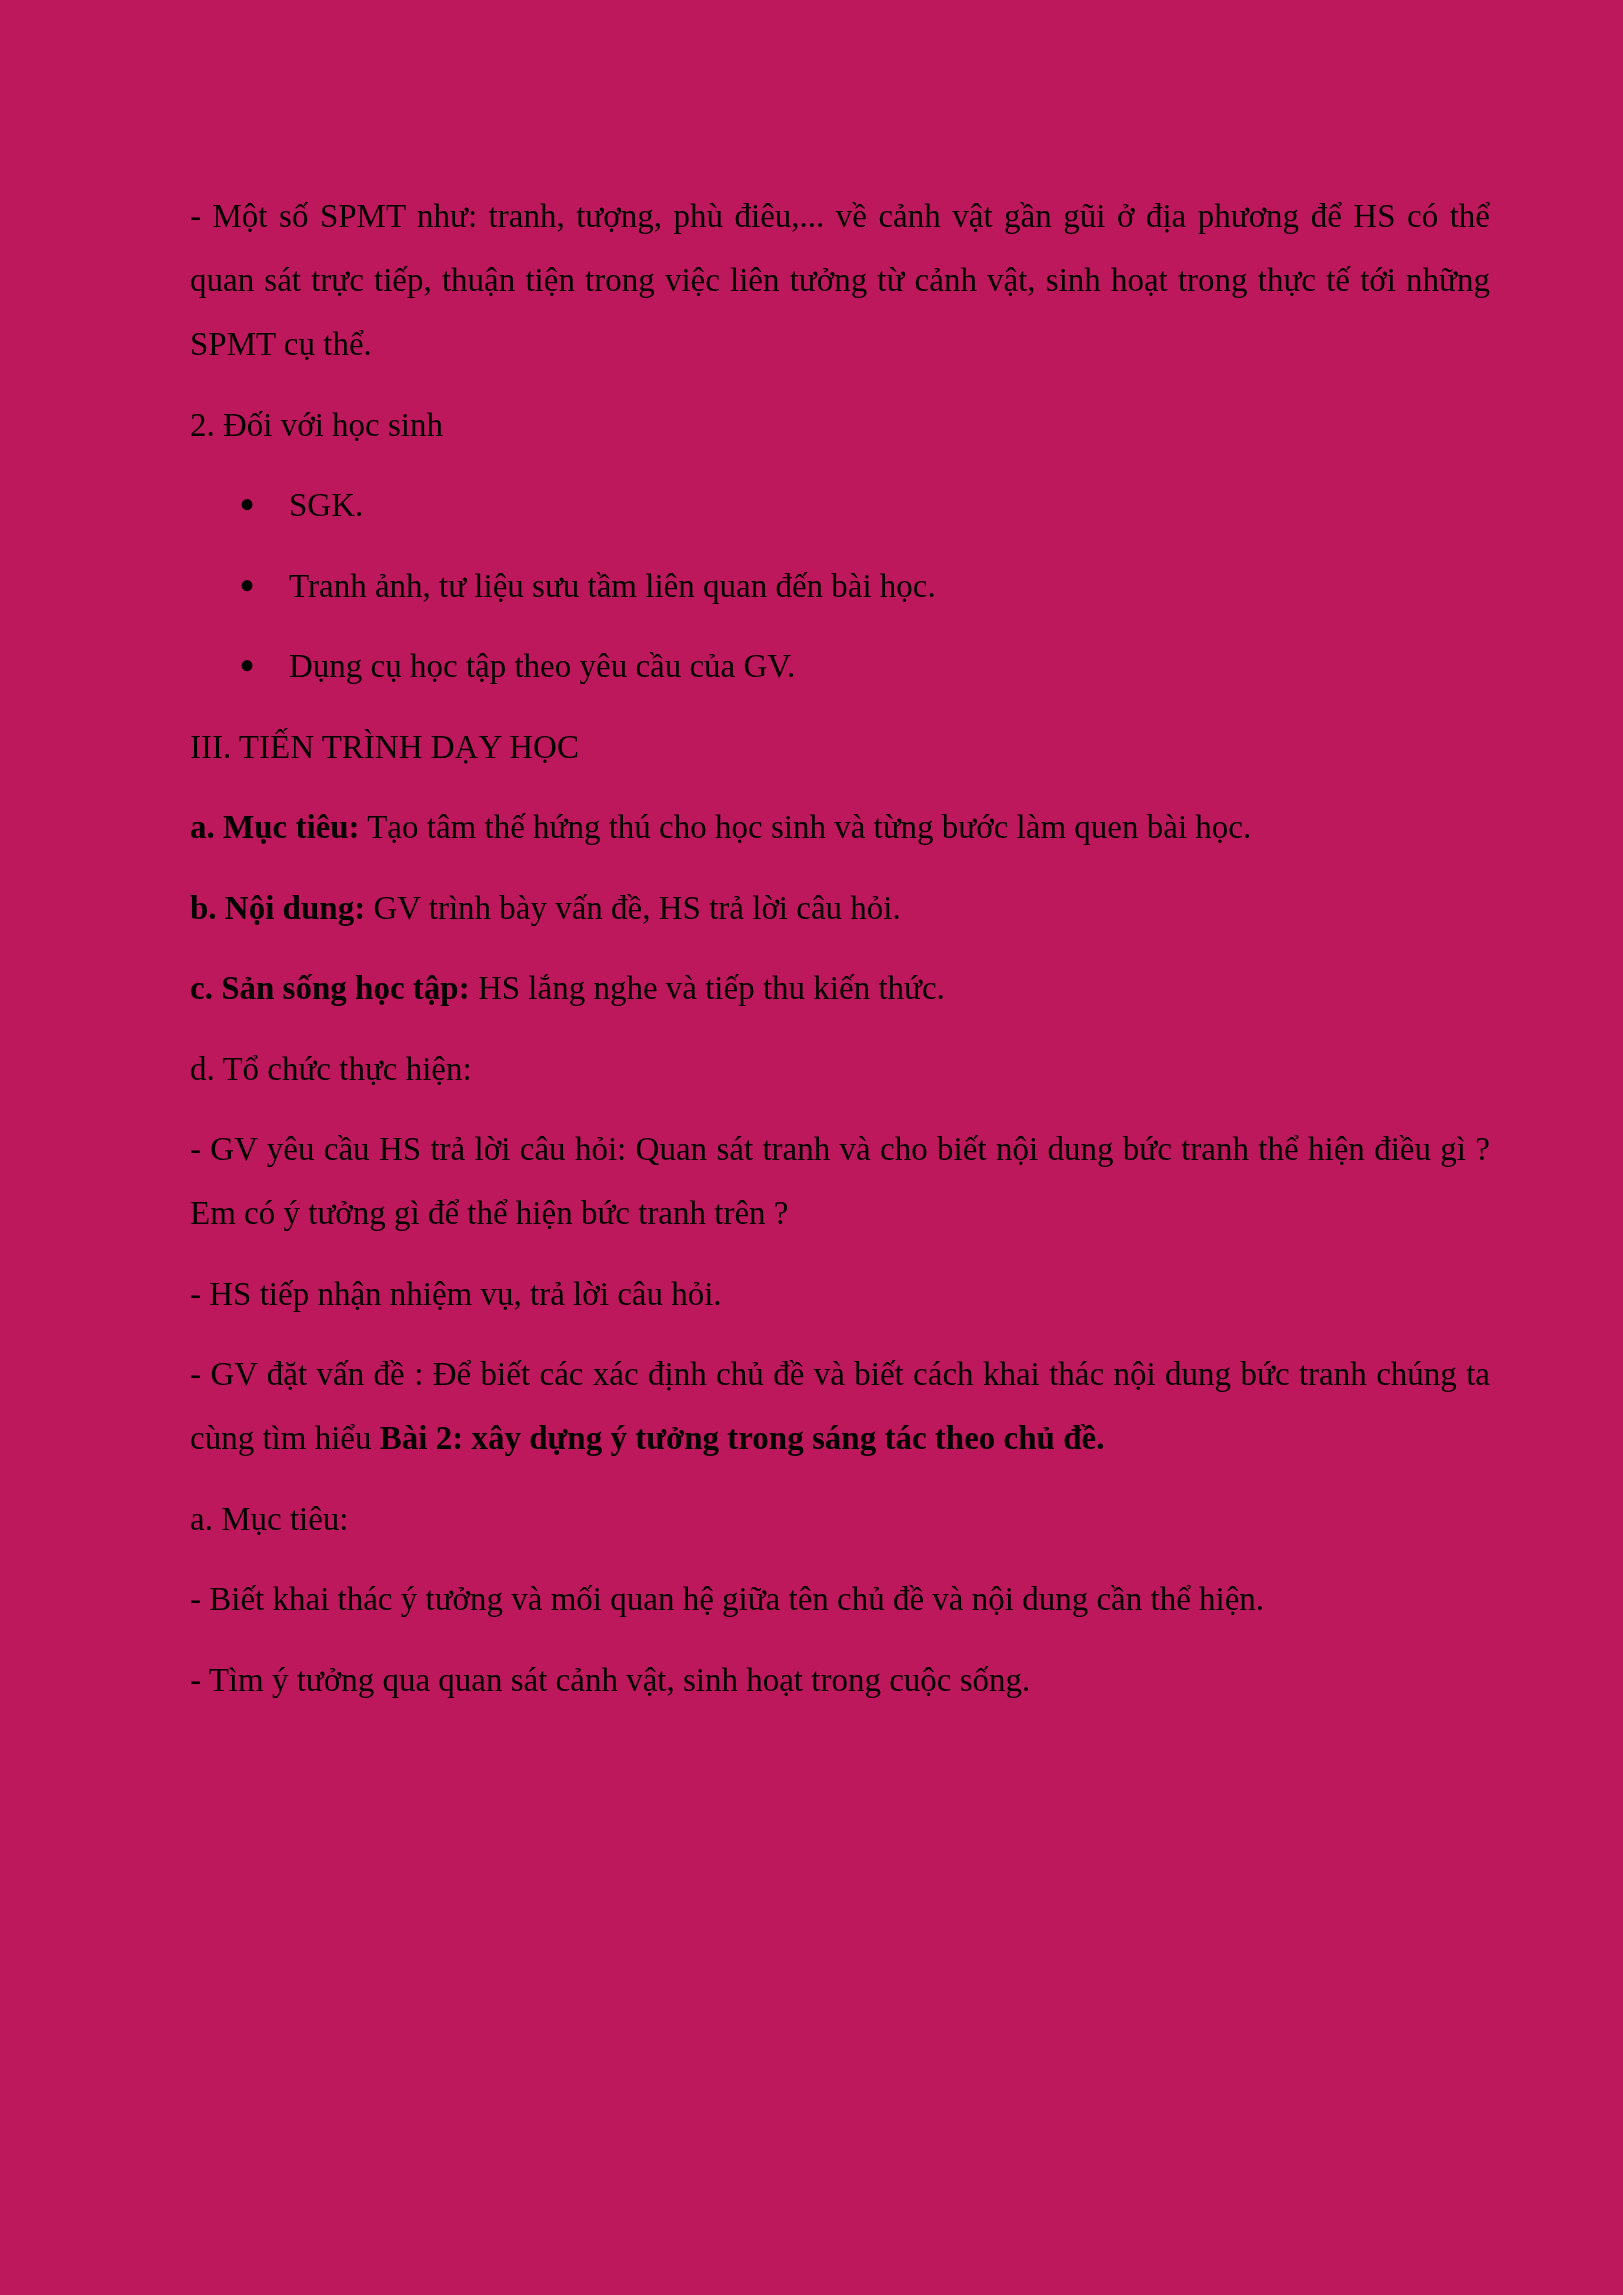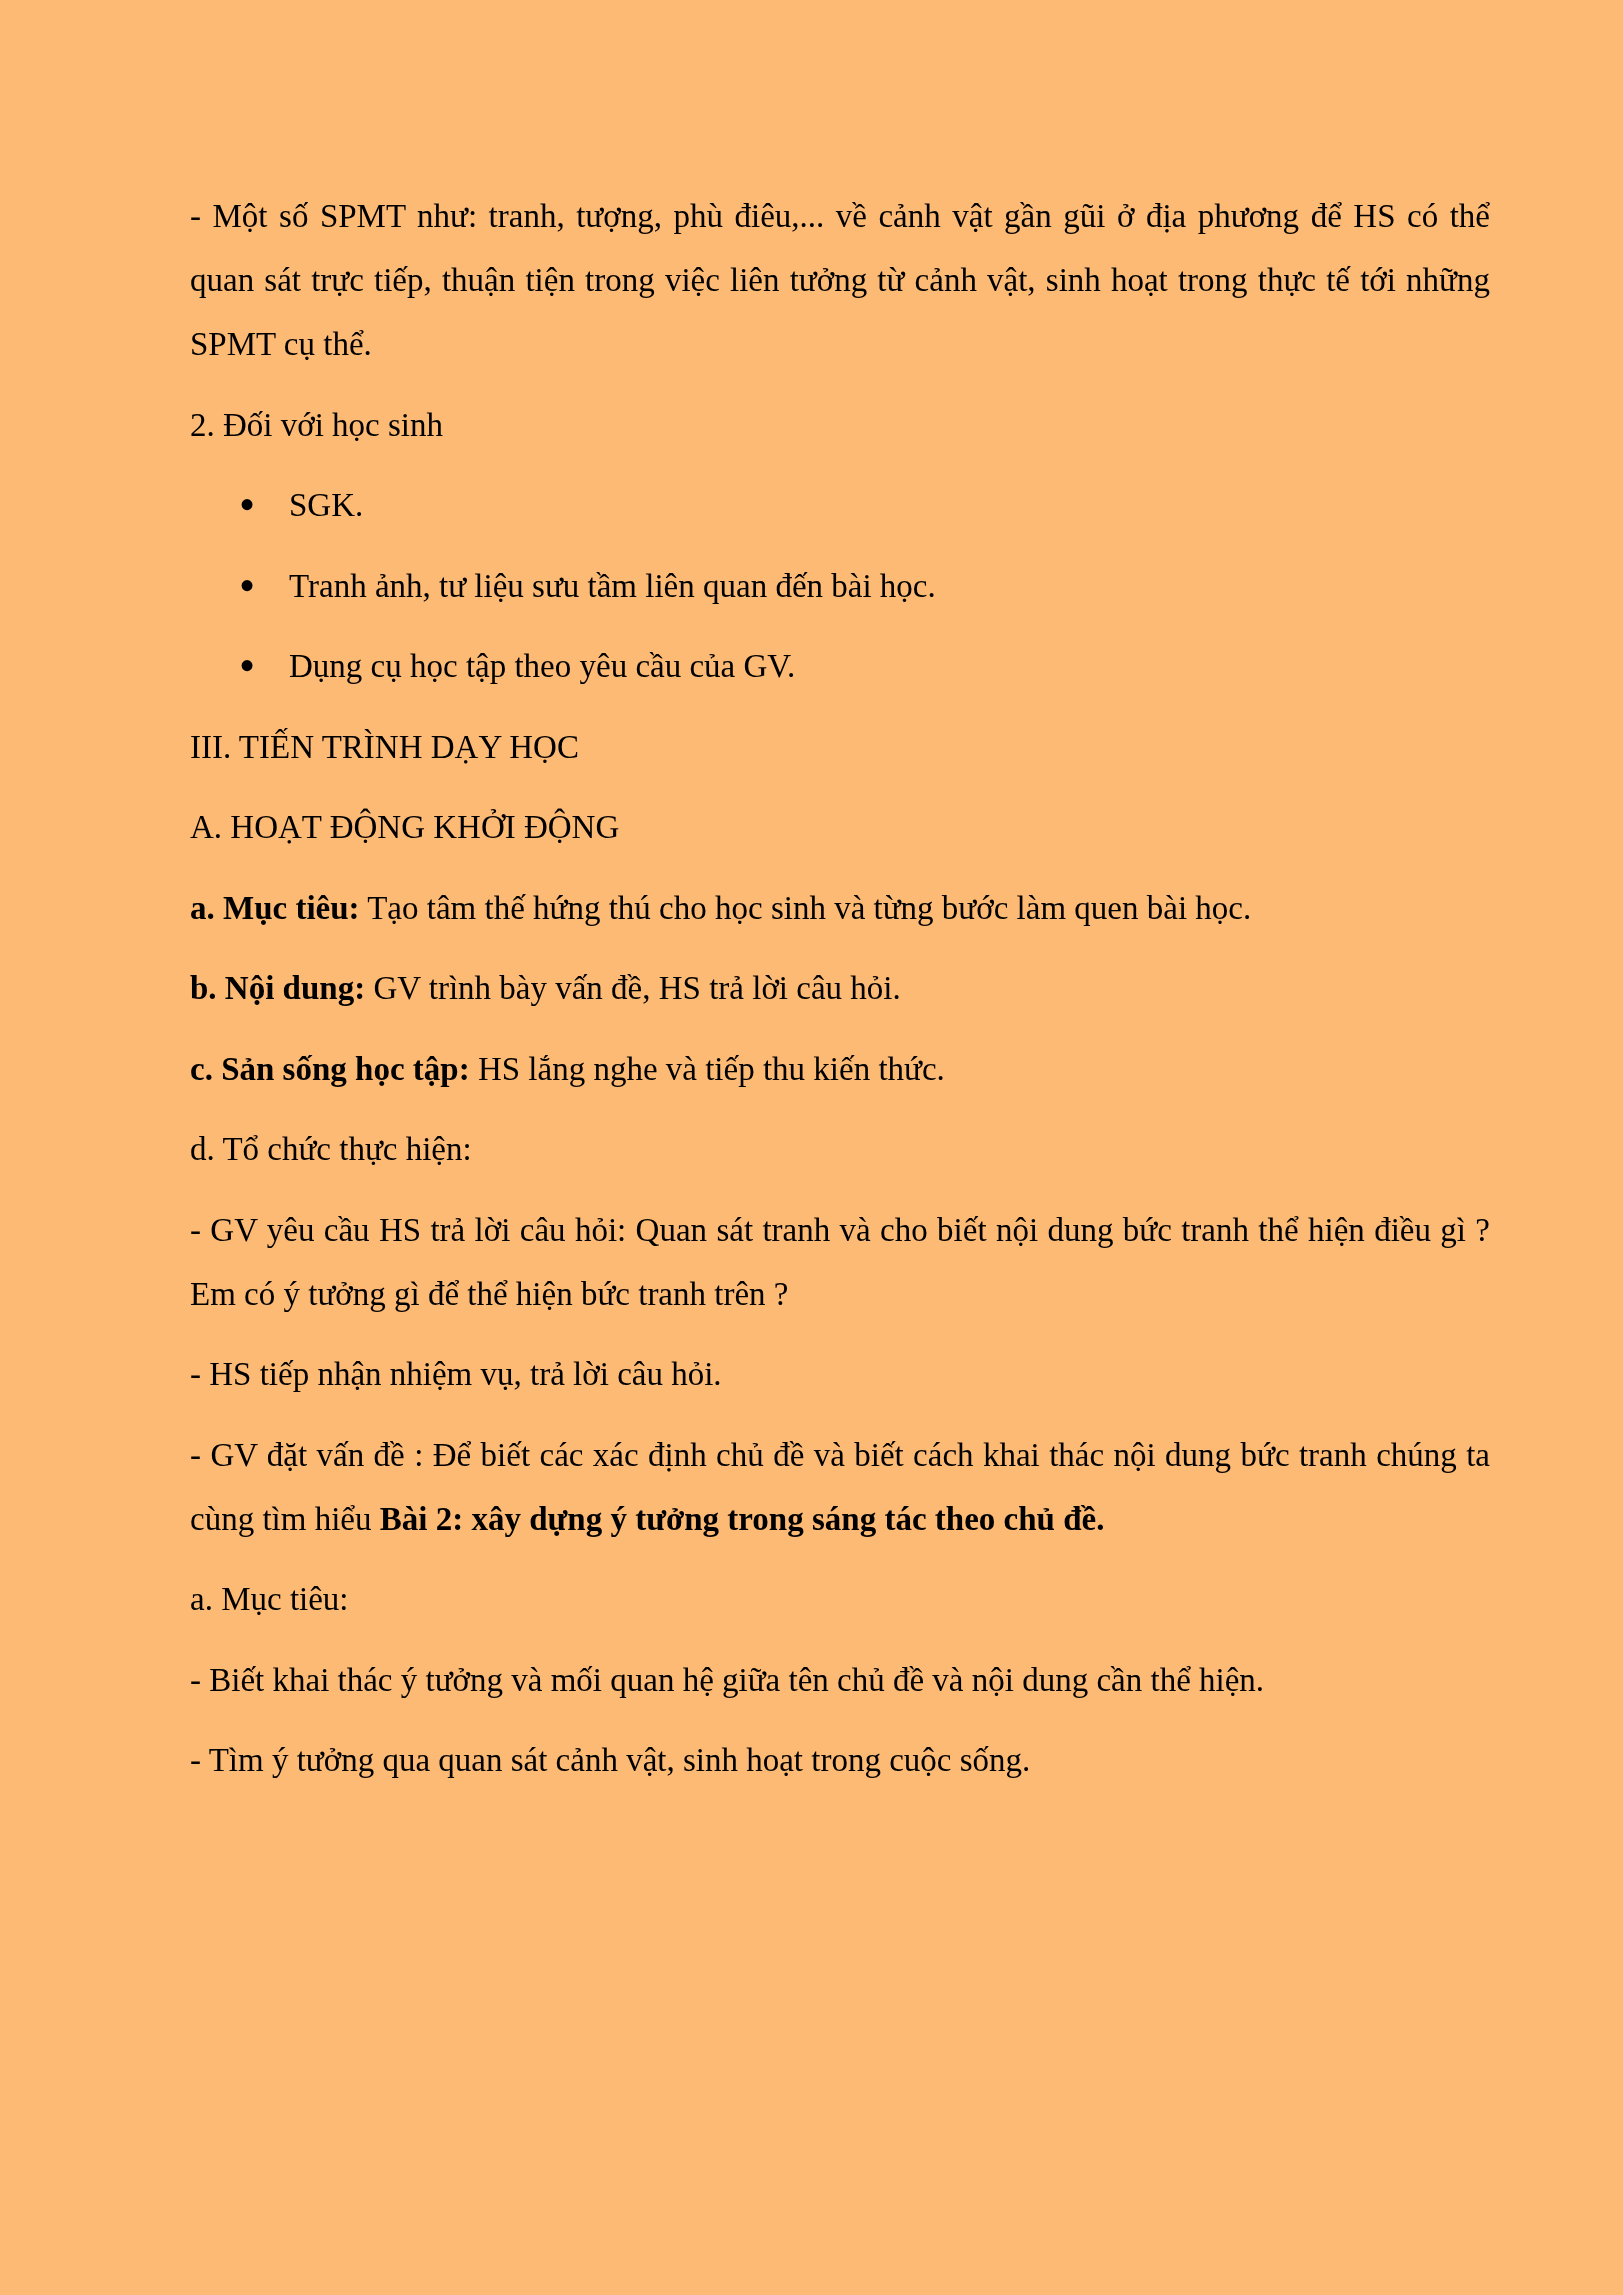--- a/index.html
+++ b/index.html
@@ -4,21 +4,21 @@
 <style>
   html, body {
     margin: 0;
     padding: 0;
     background: #ffffff;
   }
   .page {
     position: relative;
     width: 1623px;
     height: 2295px;
-    background: #fdba74;
+    background: #be185d;
     color: #000000;
     font-family: "Liberation Serif", "DejaVu Serif", serif;
     overflow: hidden;
   }
   .content {
     position: absolute;
     left: 190px;
     top: 184px;
     width: 1300px;
     font-size: 33px;
@@ -64,21 +64,20 @@
       <span>Tranh ảnh, tư liệu sưu tầm liên quan đến bài học.</span>
     </div>
 
     <div class="bullet-item">
       <span class="bullet-glyph">•</span>
       <span>Dụng cụ học tập theo yêu cầu của GV.</span>
     </div>
 
     <p class="bold">III. TIẾN TRÌNH DẠY HỌC</p>
 
-    <p class="bold">A. HOẠT ĐỘNG KHỞI ĐỘNG</p>
 
     <p>
       <b class="lead-label">a. Mục tiêu:</b>
       <span>Tạo tâm thế hứng thú cho học sinh và từng bước làm quen bài học.</span>
     </p>
 
     <p>
       <b class="lead-label">b. Nội dung:</b>
       <span>GV trình bày vấn đề, HS trả lời câu hỏi.</span>
     </p>

